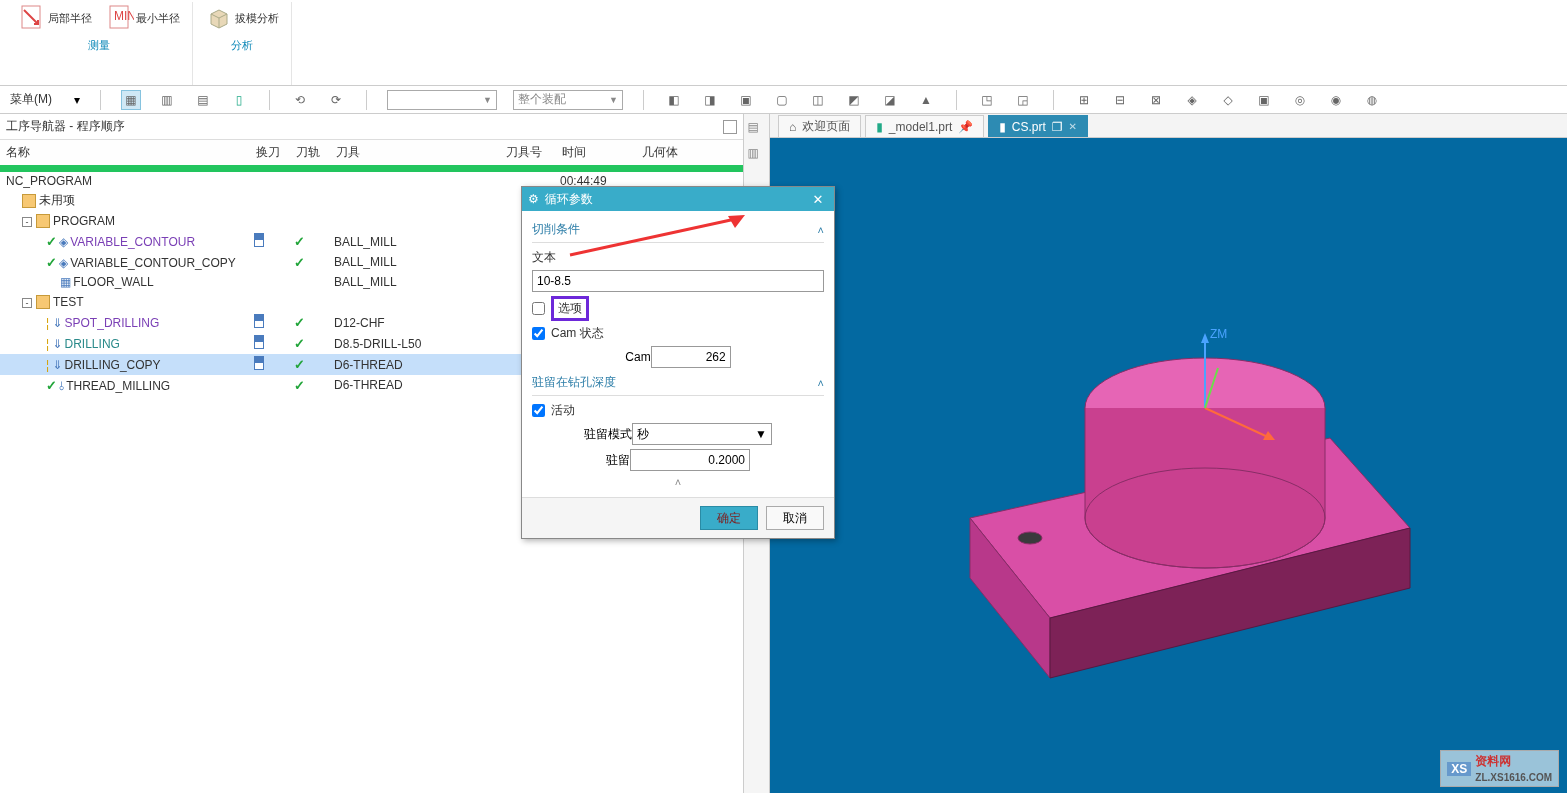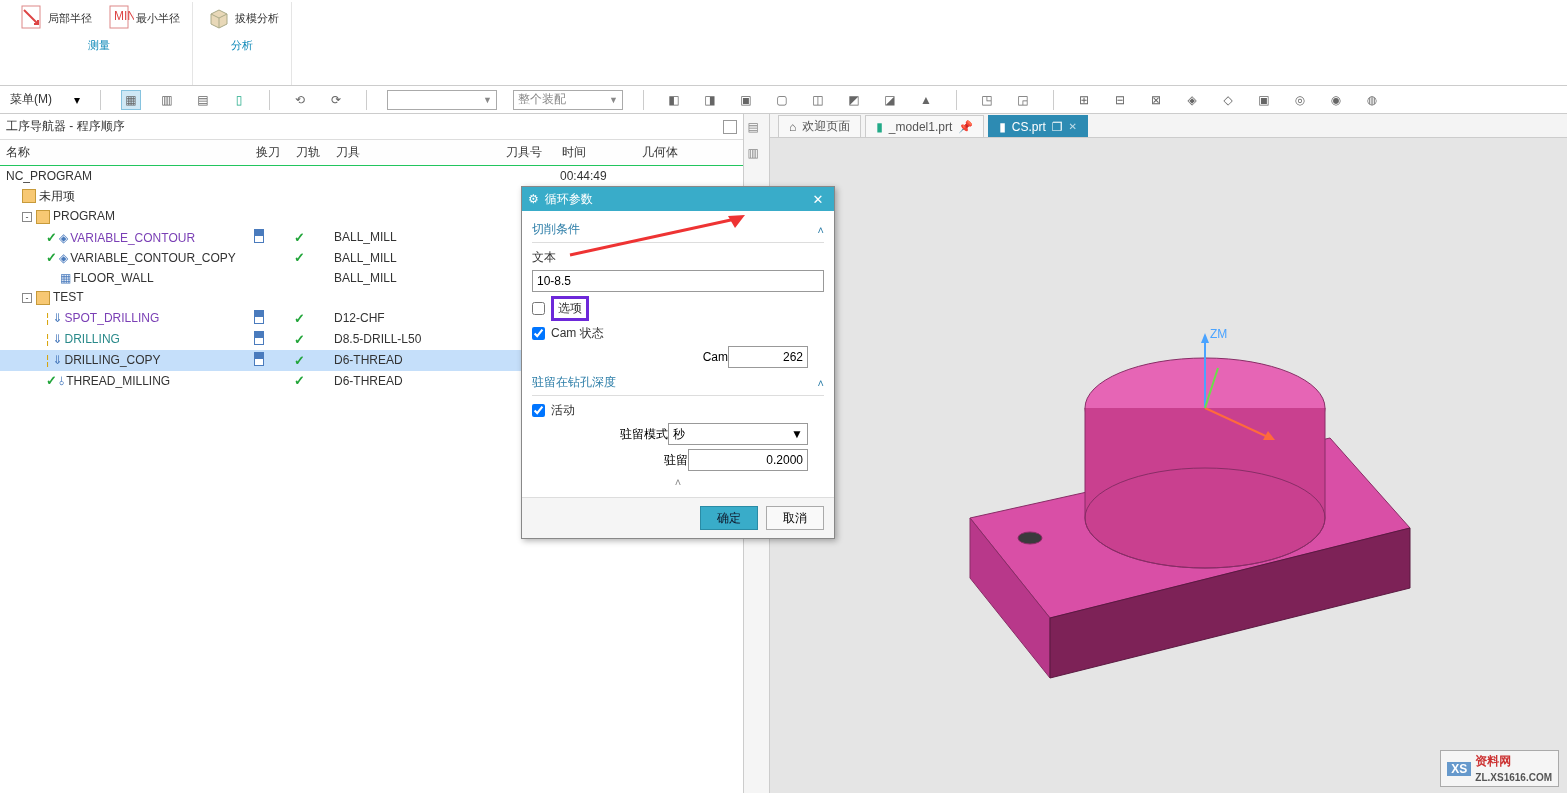--- a/index.html
+++ b/index.html
@@ -15,63 +15,63 @@
 .tb-sep{width:1px;height:20px;background:#ccc;margin:0 4px}
 .tb-btn{width:20px;height:20px;display:flex;align-items:center;justify-content:center;cursor:pointer;color:#666}
 .tb-btn.active{background:#cfe8f5;border:1px solid #86c3df}
 .tb-combo{border:1px solid #aaa;height:20px;min-width:110px;display:flex;align-items:center;padding:0 4px;background:#fff;color:#888;justify-content:space-between}
 .tb-combo .dd{font-size:9px;color:#888}
 .workspace{display:flex;height:679px}
 .nav-pane{width:744px;border-right:1px solid #ccc;position:relative}
 .nav-title{padding:4px 6px;font-size:12px;color:#333;border-bottom:1px solid #ddd;display:flex;justify-content:space-between;align-items:center}
 .nav-title .winbtn{width:14px;height:14px;border:1px solid #999;background:#fff}
 .tree-table{width:100%;border-collapse:collapse}
-.tree-table th{text-align:left;font-weight:normal;font-size:12px;padding:4px 6px;border-bottom:1px solid #22c55e;color:#333;background:#fefefe}
+.tree-table th{text-align:left;font-weight:normal;font-size:12px;padding:4px 6px;border-bottom:7px solid #22c55e;color:#333;background:#fefefe}
 .tree-table td{padding:2px 4px;height:20px;font-size:12px;color:#333;white-space:nowrap}
 .tree-table tr.selected td{background:#c5dffa}
 .indent0{padding-left:6px!important}
 .indent1{padding-left:22px!important}
 .indent2{padding-left:46px!important}
 .exp{display:inline-block;width:10px;height:10px;border:1px solid #888;font-size:9px;line-height:8px;text-align:center;margin-right:4px;color:#444;background:#fff}
 .node-ico{display:inline-block;width:14px;height:14px;margin-right:3px;vertical-align:middle}
 .folder{background:#f7c873;border:1px solid #c79a3a}
 .check{color:#22a53a;font-weight:bold;font-size:13px;margin-right:2px}
 .drill-ico{color:#4a7bbd;font-size:12px;margin-right:2px}
 .purple{color:#7a3fb5}
 .teal{color:#2a8a8a}
 .swap-ico{display:inline-block;width:10px;height:14px;background:linear-gradient(#4a7bbd 50%,#fff 50%);border:1px solid #4a7bbd}
 .side-strip{width:26px;background:#f5f5f5;border-right:1px solid #ccc;display:flex;flex-direction:column;align-items:center;padding-top:6px;gap:8px}
 .side-strip div{width:18px;height:18px;color:#888}
 .viewport{flex:1;display:flex;flex-direction:column}
 .doc-tabs{height:24px;display:flex;align-items:flex-end;background:#f4f4f4;border-bottom:1px solid #ccc;padding-left:8px;gap:4px}
 .doc-tab{height:22px;padding:0 10px;display:flex;align-items:center;gap:6px;border:1px solid #ccc;border-bottom:none;background:#f8f8f8;font-size:11px;color:#555}
 .doc-tab.active{background:#2d8bb3;color:#fff;border-color:#2d8bb3}
 .doc-tab .x{font-size:10px;color:inherit;opacity:.7}
-.canvas3d{flex:1;background:#e5e5e5;position:relative;overflow:hidden}
+.canvas3d{flex:1;background:#0369a1;position:relative;overflow:hidden}
 .dialog{position:absolute;left:521px;top:186px;width:314px;background:#fff;border:1px solid #888;box-shadow:2px 2px 6px rgba(0,0,0,.3);z-index:50}
 .dlg-title{height:24px;background:#39acc9;color:#fff;display:flex;align-items:center;padding:0 6px;font-size:12px;gap:6px}
 .dlg-title .spacer{flex:1}
 .dlg-title .xbtn{width:20px;text-align:center;cursor:pointer;font-size:13px}
 .dlg-body{padding:8px 10px}
 .sect-hdr{color:#2d7ea8;font-size:12px;padding:2px 0;display:flex;justify-content:space-between;align-items:center;cursor:pointer}
 .sect-hdr .arr{color:#2d7ea8;font-size:11px}
 .sect-sep{height:1px;background:#ddd;margin:2px 0 6px}
 .fld-lbl{font-size:12px;color:#333;margin:4px 0}
 .fld-input{width:100%;height:22px;border:1px solid #999;padding:0 4px;font-size:12px}
 .fld-row{display:flex;align-items:center;gap:6px;margin:4px 0}
 .fld-row label{font-size:12px;color:#333}
-.fld-row-grid{display:flex;align-items:center;justify-content:flex-end;margin:4px 16px}
+.fld-row-grid{display:flex;align-items:center;justify-content:center;margin:4px 16px}
 .fld-num{width:80px;height:22px;border:1px solid #999;text-align:right;padding:0 4px;font-size:12px}
 .fld-num.wider{width:120px}
 .fld-combo{height:22px;border:1px solid #999;padding:0 4px;font-size:12px;display:flex;align-items:center;justify-content:space-between;min-width:140px;background:#fff}
 .opt-box{border:3px solid #6d28d9;padding:1px 4px;display:inline-block}
 .dlg-sep-full{height:14px;display:flex;align-items:center;justify-content:center;color:#888;font-size:11px;margin-top:4px}
 .dlg-foot{display:flex;justify-content:flex-end;gap:8px;padding:8px 10px;background:#f5f5f5;border-top:1px solid #ddd}
 .dlg-btn{min-width:58px;height:24px;border:1px solid #aaa;background:#f9f9f9;font-size:12px;cursor:pointer}
-.dlg-btn.primary{background:#39acc9;color:#0f172a;border-color:#2a8ba5}
+.dlg-btn.primary{background:#39acc9;color:#7f1d1d;border-color:#2a8ba5}
 .arrow-annot{position:absolute;left:560px;top:210px;width:200px;height:50px;z-index:60;pointer-events:none}
 .watermark{position:absolute;right:8px;bottom:6px;background:rgba(255,255,255,.6);padding:2px 6px;font-size:13px;color:#c33;font-weight:bold;border:1px solid #aaa;display:flex;align-items:center;gap:4px}
 .watermark .sub{font-size:10px;color:#555;font-weight:bold}
 </style>
 </head>
 <body>
 
 <div class="ribbon">
   <div class="ribbon-group">
     <div class="ribbon-icons">

